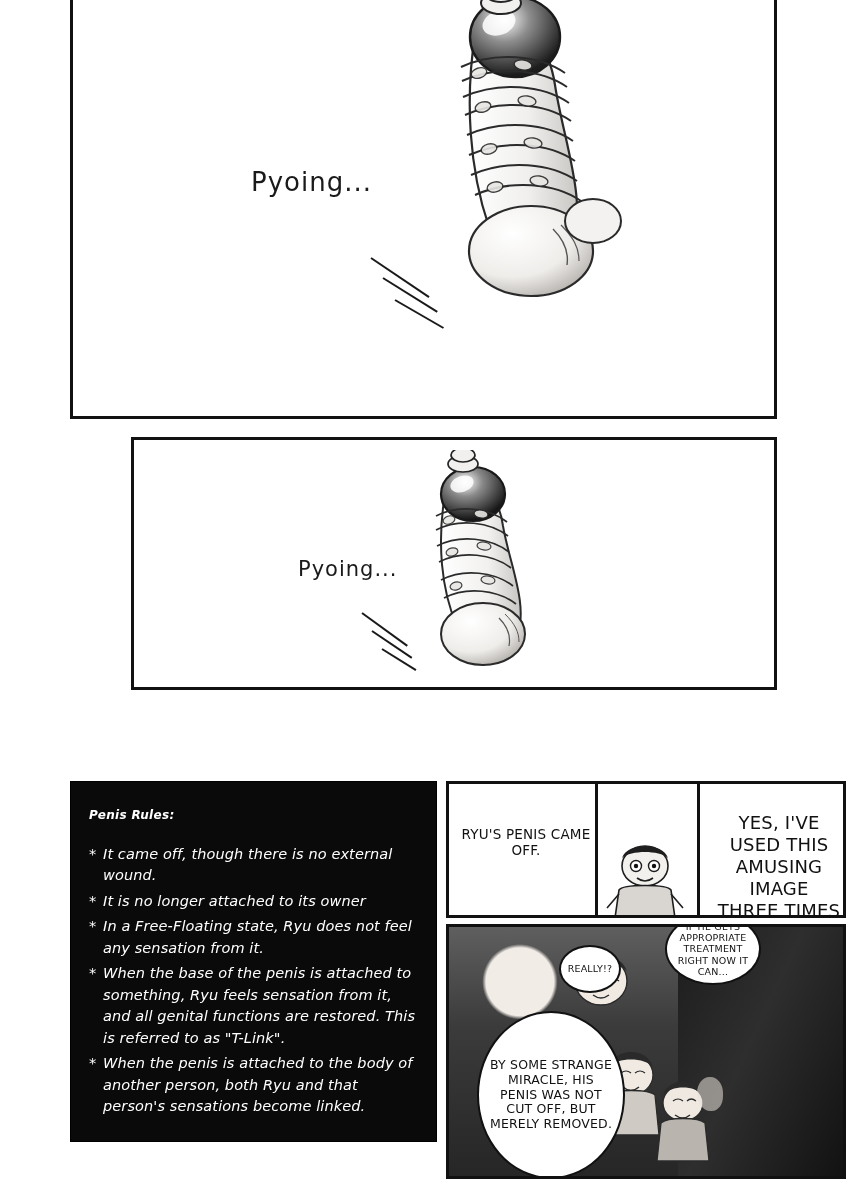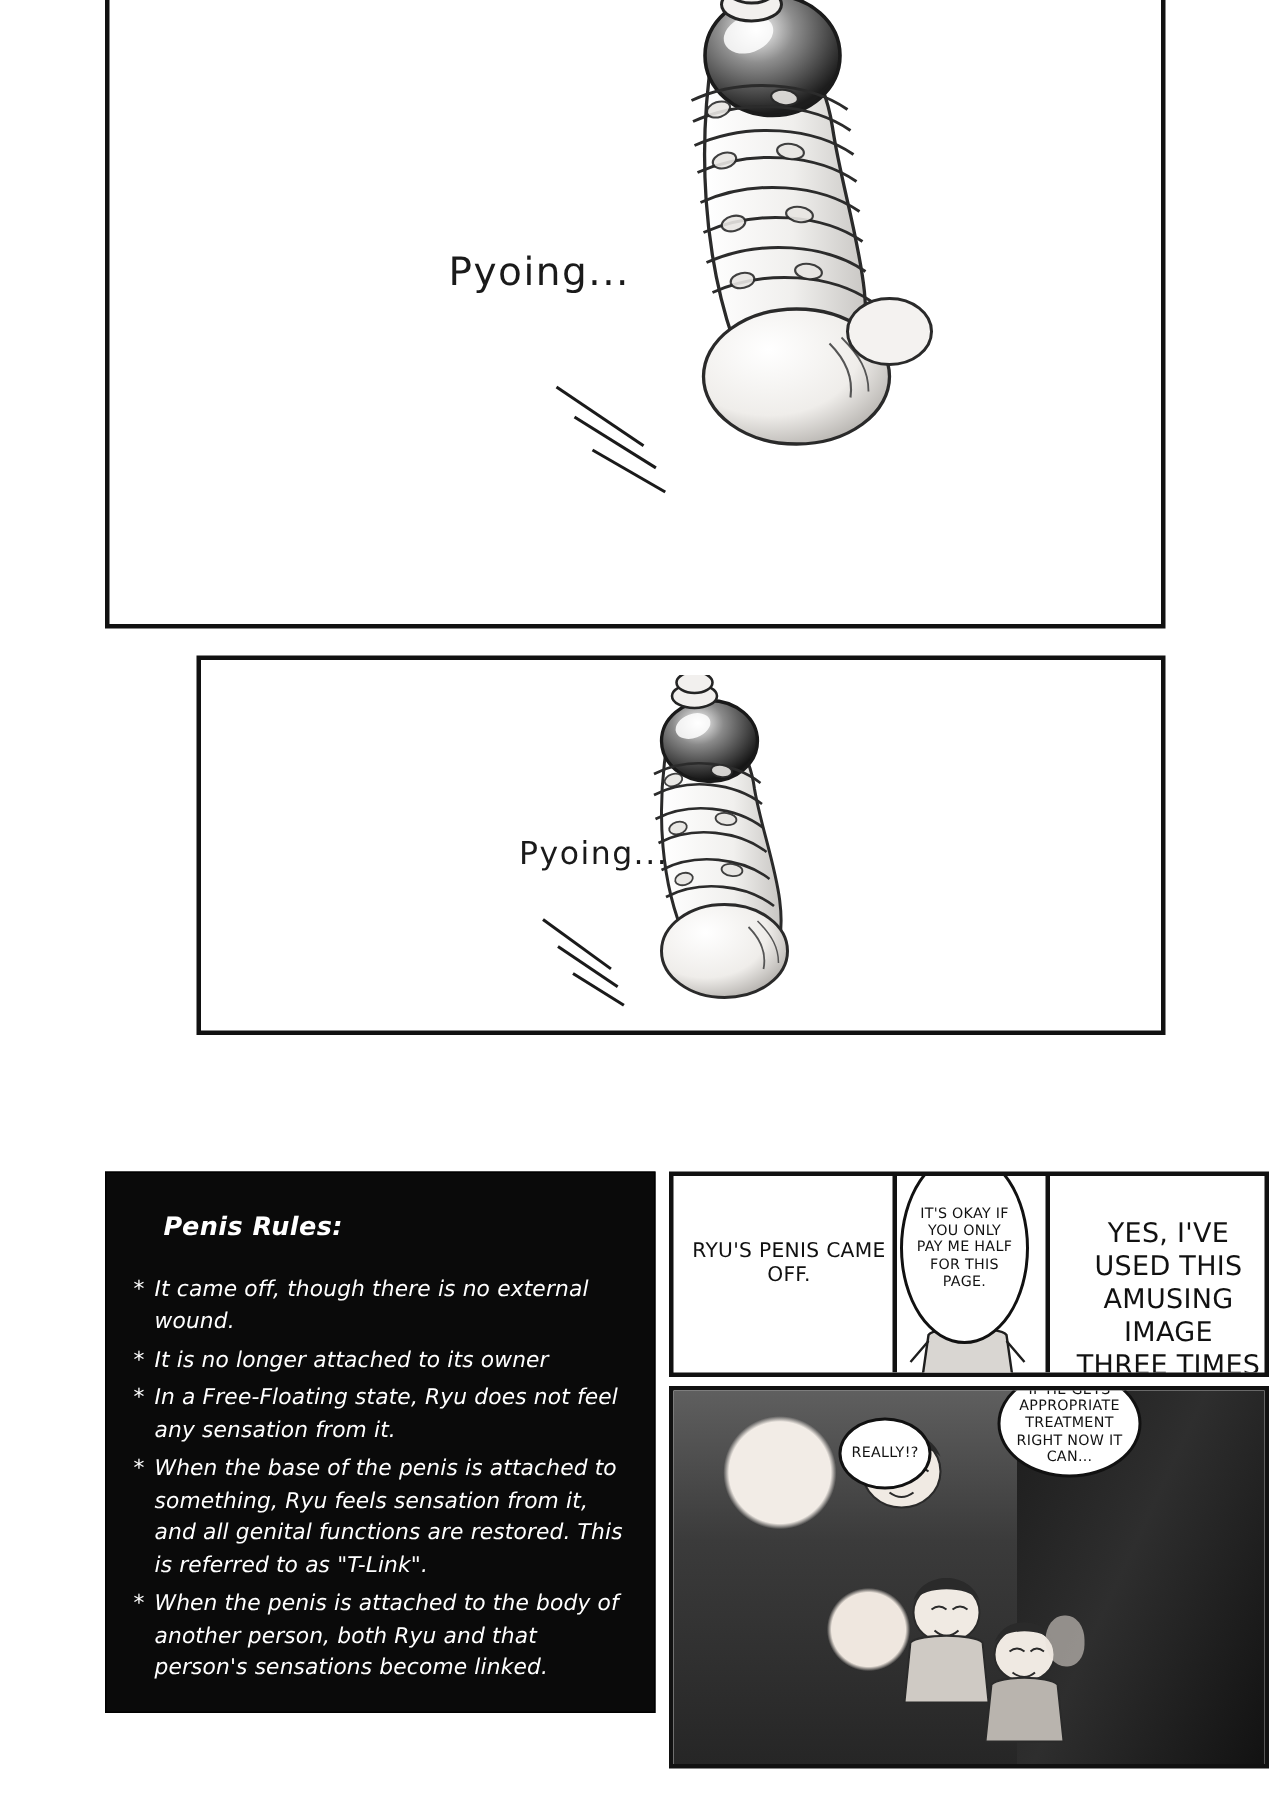--- a/index.html
+++ b/index.html
@@ -34,21 +34,20 @@
   #panel-1 { left: 70px; top: -4px; width: 707px; height: 423px; }
   #panel-2 { left: 131px; top: 437px; width: 646px; height: 253px; }
 
   
   .sfx {
     position: absolute;
     font-family: "DejaVu Sans", sans-serif;
     color: #1a1a1a;
     letter-spacing: 1px;
     white-space: nowrap;
-    margin-left: 48px;
   }
   #sfx-1 { left: 178px; top: 168px; font-size: 26px; }
   #sfx-2 { left: 164px; top: 117px; font-size: 21px; }
 
   
   .art-wrap { position: absolute; }
   #art-1 { left: 330px; top: -10px; width: 240px; height: 330px; }
   #art-2 { left: 255px; top: 10px; width: 170px; height: 220px; }
 
   
@@ -61,22 +60,22 @@
     background: #0a0a0a;
     border: 1px solid #000;
     box-sizing: border-box;
     color: #ffffff;
     padding: 26px 18px 14px 18px;
   }
   #rules-title {
     font-family: "DejaVu Sans", sans-serif;
     font-style: italic;
     font-weight: bold;
-    font-size: 17px;
-    margin: 0 0 22px 20px;
+    font-size: 12px;
+    margin: 0 0 22px 0;
     letter-spacing: .3px;
   }
   .rules-list {
     margin: 0;
     padding: 0;
     list-style: none;
   }
   .rules-list li {
     font-family: "DejaVu Sans", sans-serif;
     font-style: italic;
@@ -345,21 +344,20 @@
         <circle cx="37" cy="30" r="5.5" fill="#fff" stroke="#1e1e1e" stroke-width="1.4"></circle>
         <circle cx="55" cy="30" r="5.5" fill="#fff" stroke="#1e1e1e" stroke-width="1.4"></circle>
         <circle cx="37" cy="30" r="2.2" fill="#111"></circle>
         <circle cx="55" cy="30" r="2.2" fill="#111"></circle>
         <path d="M38 42 Q46 48 54 42" fill="none" stroke="#1e1e1e" stroke-width="1.6"></path>
         <path d="M20 54 C24 48 68 48 72 54 L76 82 L16 82 Z" fill="#d9d6d2" stroke="#1e1e1e" stroke-width="1.6"></path>
         <path d="M20 58 L8 72 M72 58 L84 72" stroke="#1e1e1e" stroke-width="1.6" fill="none"></path>
       </svg>
     </div>
 
-    <div class="bubble" id="p3-bub-mid">IT'S OKAY IF YOU ONLY PAY ME HALF FOR THIS PAGE.</div>
     <div class="caption-text" id="p3-cap-right">YES, I'VE USED THIS AMUSING IMAGE THREE TIMES NOW.</div>
   </div>
 
   <div class="panel" id="panel-4">
     <div id="p4-bg"></div>
 
     <div style="position:absolute; left:112px; top:14px; width:80px; height:70px;">
       <svg viewBox="0 0 80 70" width="80" height="70" aria-hidden="true">
         <ellipse cx="40" cy="40" rx="26" ry="24" fill="#f0eae3" stroke="#2a2a2a" stroke-width="1.4"></ellipse>
         <path d="M14 30 C22 8 58 8 66 30 C56 20 24 20 14 30 Z" fill="#2a2a2a"></path>
@@ -382,15 +380,16 @@
         <path d="M74 66 q5 -4 10 0 M88 66 q4 -4 9 0" fill="none" stroke="#2a2a2a" stroke-width="1.2"></path>
         <path d="M76 80 q8 6 15 0" fill="none" stroke="#2a2a2a" stroke-width="1.3"></path>
         <path d="M62 88 C68 82 100 82 106 88 L110 126 L58 126 Z" fill="#b9b4ae" stroke="#2a2a2a" stroke-width="1.3"></path>
       </svg>
     </div>
 
     <div class="blob" style="left:248px; top:150px; width:26px; height:34px; opacity:.55;"></div>
 
     <div class="bubble" id="p4-bub-really">REALLY!?</div>
     <div class="bubble" id="p4-bub-top">IF HE GETS APPROPRIATE TREATMENT RIGHT NOW IT CAN...</div>
+    <div class="bubble" id="p4-bub-left">BY SOME STRANGE MIRACLE, HIS PENIS WAS NOT CUT OFF, BUT MERELY REMOVED.</div>
   </div>
 
 </div>
 
 </body></html>

